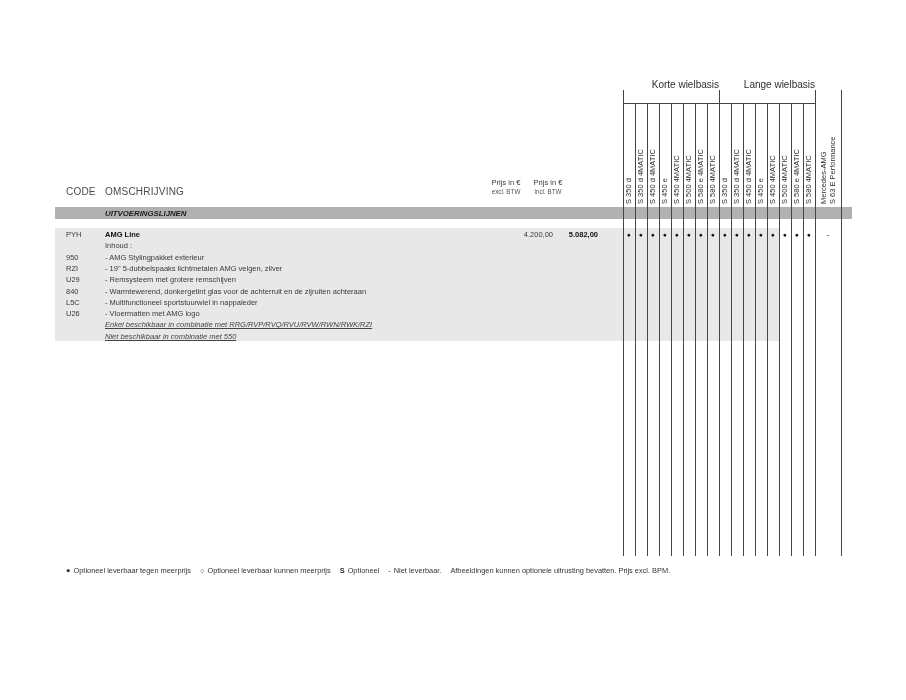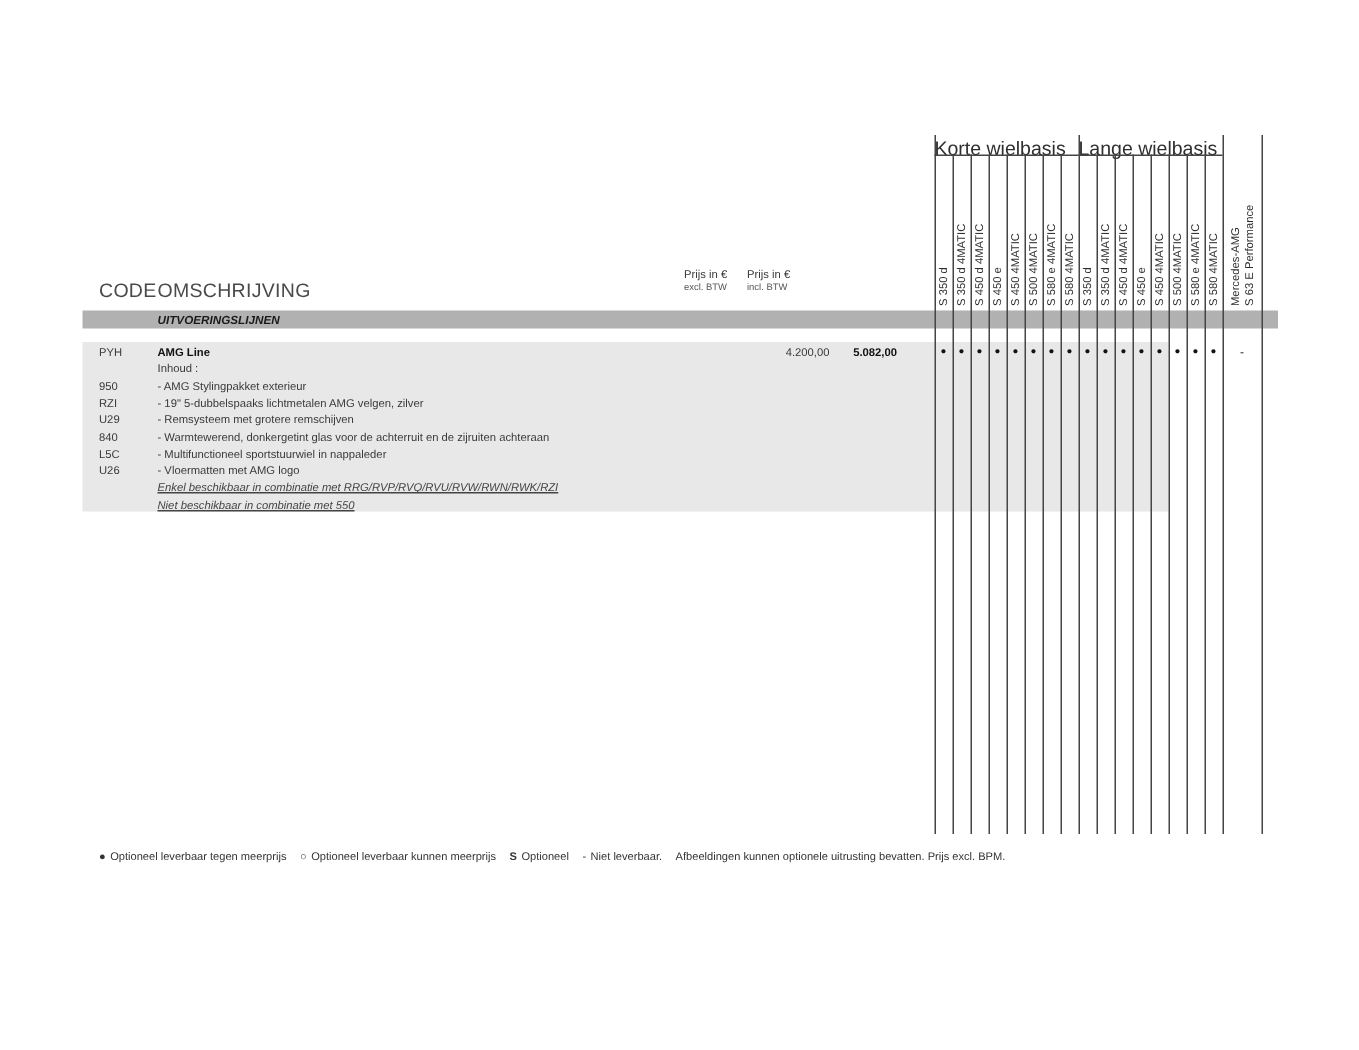--- a/index.html
+++ b/index.html
@@ -1,22 +1,22 @@
 <!DOCTYPE html>
 <html><head>
 <meta charset="utf-8">
 <style>
   html,body{margin:0;padding:0;background:#fff;}
   .page{
     position:relative;width:906px;height:700px;background:#ffffff;overflow:hidden;
     font-family:"Liberation Sans", sans-serif;color:#333;
   }
   .abs{position:absolute;}
-  .hdr-label{font-size:13px;color:#4a4a4a;letter-spacing:.2px;}
-  .price-hdr{text-align:left;line-height:9px;}
+  .hdr-label{font-size:10px;color:#4a4a4a;letter-spacing:.2px;}
+  .price-hdr{text-align:center;line-height:9px;}
   .price-hdr .l1{font-size:7.5px;color:#3a3a3a;}
   .price-hdr .l2{font-size:6.3px;color:#555;}
   .band{
     left:55px;top:207px;width:797px;height:12px;background:#b1b1b1;font-style:italic;
   }
   .band span{position:absolute;left:50px;top:1.5px;font-size:7.8px;font-weight:bold;color:#1a1a1a;}
   .block{
     left:55px;top:228px;width:724px;height:113px;background:#e8e8e8;
   }
   .brow{position:absolute;left:0;width:100%;height:11.3px;line-height:11.3px;font-size:7.5px;color:#3a3a3a;}
@@ -29,21 +29,21 @@
   .vline{position:absolute;width:1px;background:#454545;}
   .hrule{position:absolute;height:1px;background:#454545;}
   .vlabel{
     position:absolute;transform:rotate(-90deg);transform-origin:0 0;
     white-space:nowrap;font-size:7.5px;line-height:8px;color:#2e2e2e;
   }
   .vlabel2{
     position:absolute;transform:rotate(-90deg);transform-origin:0 0;
     white-space:nowrap;font-size:7.5px;line-height:8.5px;color:#2e2e2e;
   }
-  .grp-label{position:absolute;top:91px;text-align:left;font-size:13px;color:#2e2e2e;}
+  .grp-label{position:absolute;top:79px;text-align:right;font-size:10px;color:#2e2e2e;}
   .cell{position:absolute;height:11.5px;line-height:11.5px;width:12px;text-align:center;color:#111;}
   .legend{
     position:absolute;left:66px;top:566px;display:flex;gap:9px;align-items:baseline;
     font-size:7.4px;color:#333;white-space:nowrap;
   }
   .legend .sym{margin-right:3px;}
   .legend .symb{font-weight:bold;margin-right:3px;}
 </style>
 </head>
 <body>

